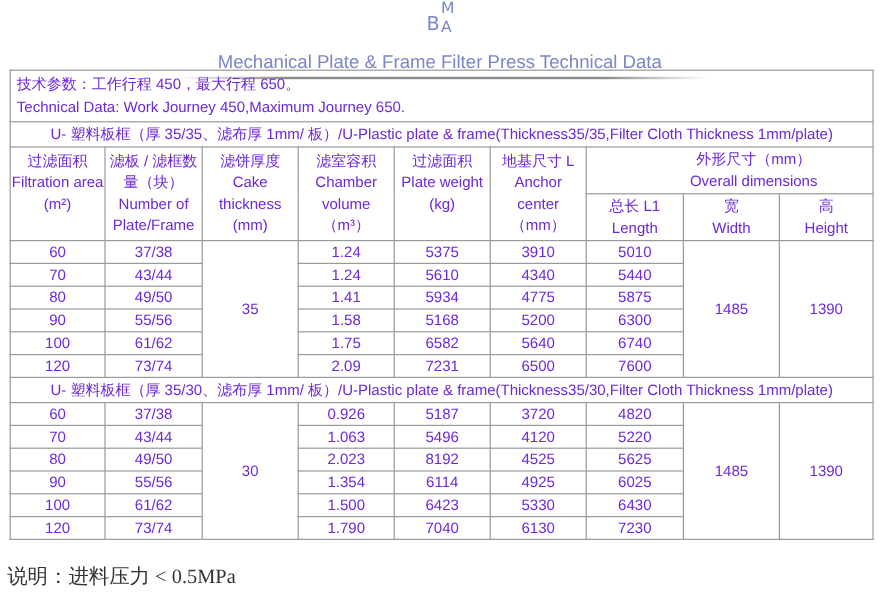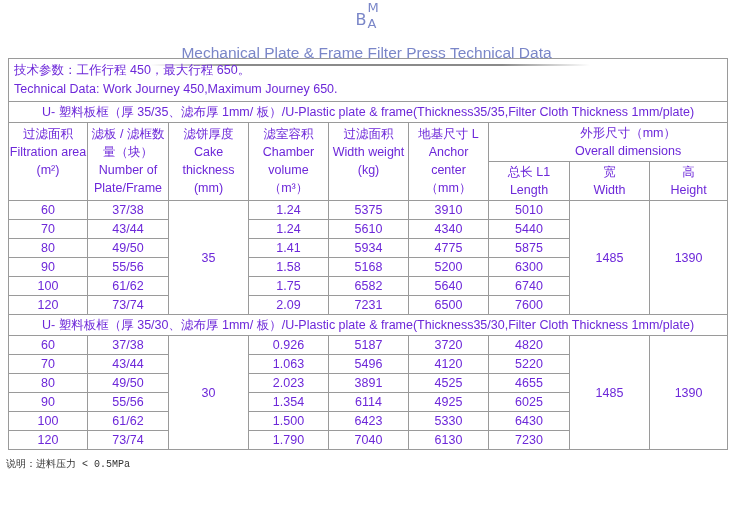--- a/index.html
+++ b/index.html
@@ -11,21 +11,21 @@
   .title .a{position:absolute;left:12px;top:12px;font-size:13px;}
   .subtitle{position:absolute;left:0;top:44px;width:733px;text-align:center;color:#7a86c8;font-size:15.5px;font-family:"Liberation Sans",sans-serif;}
   .rule{position:absolute;left:150px;top:64px;width:440px;height:2px;background:linear-gradient(90deg,rgba(120,120,120,0),#8a8a8a 20%,#8a8a8a 80%,rgba(120,120,120,0));}
   table{position:absolute;left:8px;top:58px;width:719px;border-collapse:collapse;font-family:Liberation Sans, sans-serif;font-size:12.5px;color:#6d28d9;table-layout:fixed;}
   td{border:1px solid #9a9a9a;text-align:center;padding:0;line-height:18px;}
   .info{text-align:left;padding:2px 5px;line-height:19px;font-size:12.5px;}
   .sec{height:20px;line-height:20px;}
   .hdr{vertical-align:top;line-height:18px;padding-top:2px;}
   .sub{line-height:18px;}
   tr.d td{height:18px;line-height:18px;}
-  .notes{position:absolute;left:6px;top:456px;font-family:Liberation Mono, monospace;font-size:10px;color:#333;line-height:18px;}
+  .notes{position:absolute;left:6px;top:472px;font-family:Liberation Serif, serif;font-size:17px;color:#333;line-height:18px;}
 </style>
 </head>
 <body>
 
 <div class="title">
   <span class="bma">
     <span class="b">B</span>
     <span class="m">M</span>
     <span class="a">A</span>
   </span>
@@ -74,21 +74,21 @@
       <div>(mm)</div>
     </td>
     <td rowspan="2" class="hdr">
       <div>滤室容积</div>
       <div>Chamber</div>
       <div>volume</div>
       <div>（m³）</div>
     </td>
     <td rowspan="2" class="hdr">
       <div>过滤面积</div>
-      <div>Width weight</div>
+      <div>Plate weight</div>
       <div>(kg)</div>
     </td>
     <td rowspan="2" class="hdr">
       <div>地基尺寸 L</div>
       <div>Anchor</div>
       <div>center</div>
       <div>（mm）</div>
     </td>
     <td colspan="3" class="sub" style="height:38px;padding-left:40px;">
       <div>外形尺寸（mm）</div>
@@ -182,23 +182,23 @@
     <td>43/44</td>
     <td>1.063</td>
     <td>5496</td>
     <td>4120</td>
     <td>5220</td>
   </tr>
   <tr class="d">
     <td>80</td>
     <td>49/50</td>
     <td>2.023</td>
-    <td>3891</td>
+    <td>8192</td>
     <td>4525</td>
-    <td>4655</td>
+    <td>5625</td>
   </tr>
   <tr class="d">
     <td>90</td>
     <td>55/56</td>
     <td>1.354</td>
     <td>6114</td>
     <td>4925</td>
     <td>6025</td>
   </tr>
   <tr class="d">

